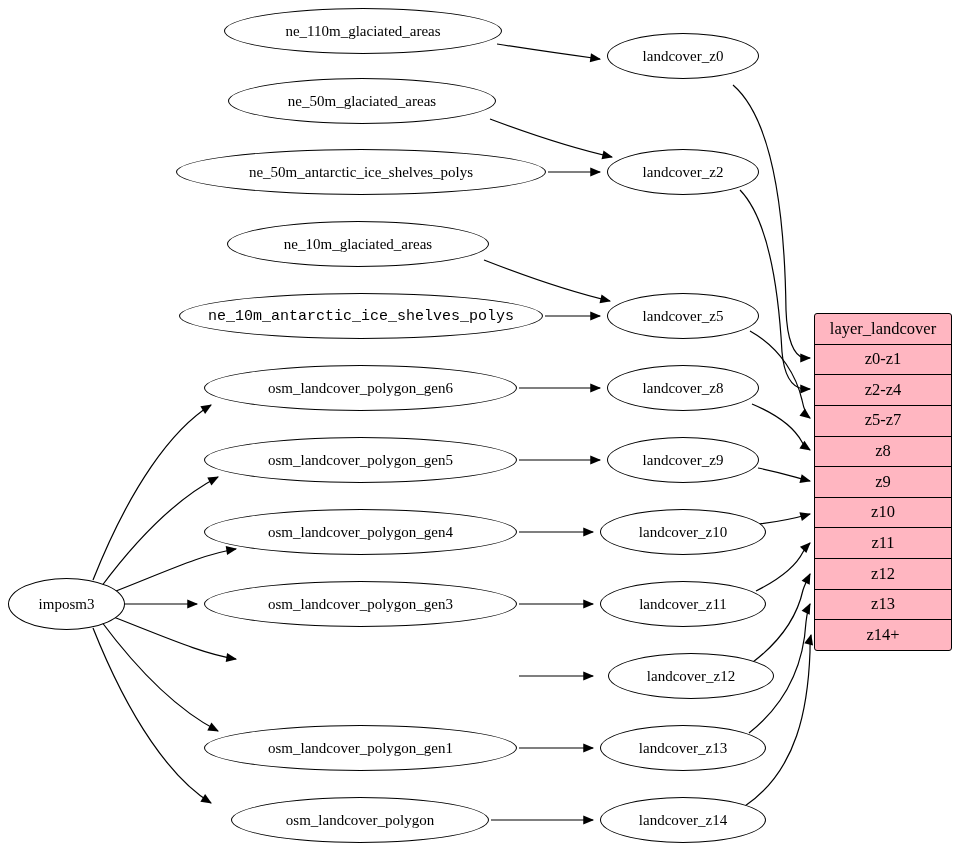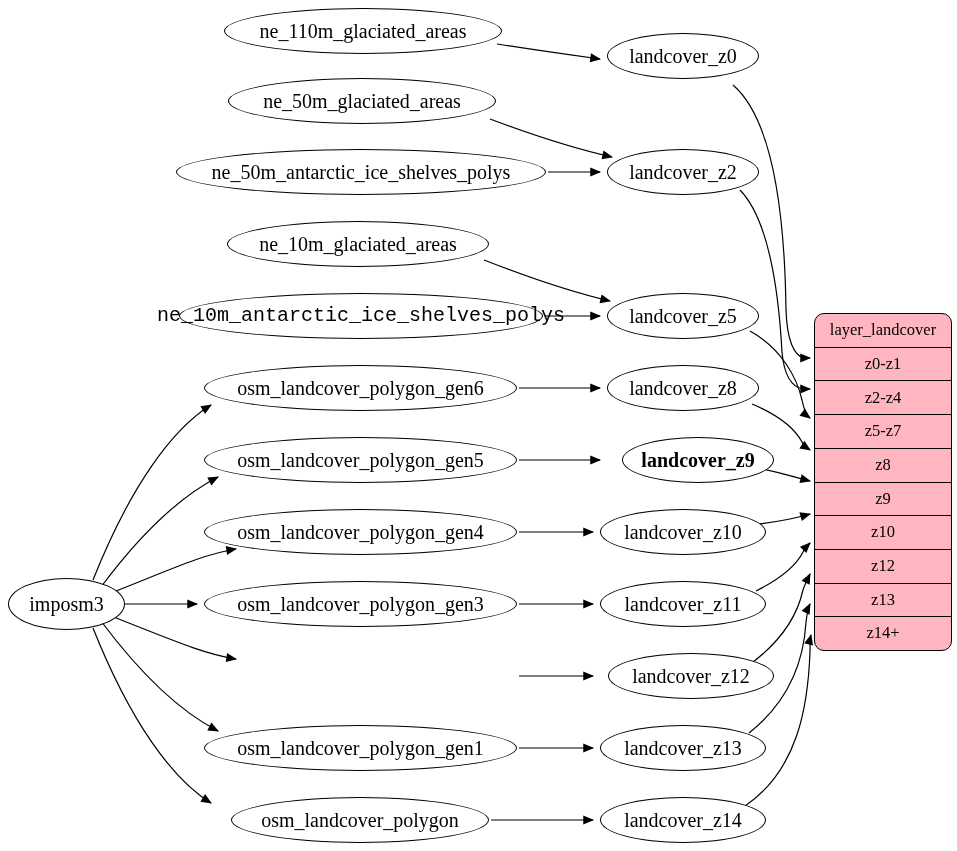--- a/index.html
+++ b/index.html
@@ -11,29 +11,29 @@
     overflow:hidden;
   }
   #edges { position:absolute; left:0; top:0; width:957px; height:851px; }
   #edges path.edge { fill:none; stroke:var(--edge,#000); stroke-width:1.2; }
   .ellipse {
     position:absolute;
     border:1.3px solid var(--edge,#000);
     border-radius:50%;
     background:var(--node-fill,#fff);
     display:flex; align-items:center; justify-content:center;
-    font-size:20px; color:#000; white-space:nowrap; line-height:1;
+    font-size:15px; color:#000; white-space:nowrap; line-height:1;
     box-sizing:border-box;
   }
   .record {
     position:absolute;
     left:814px; top:313px; width:138px; height:338px;
     background:var(--table-fill,#ffb6c1);
     border:1.3px solid var(--edge,#000);
-    border-radius:10px;
+    border-radius:3px;
     display:flex; flex-direction:column;
     overflow:hidden;
     box-sizing:border-box;
     font-size:16.5px; color:#000;
   }
   .record .cell {
     flex:1;
     display:flex; align-items:center; justify-content:center;
     border-top:1px solid var(--edge,#000);
     white-space:nowrap; line-height:1;
@@ -128,21 +128,21 @@
     </div>
   <div class="ellipse" style="left:607px;top:149px;width:152px;height:46px;">
       <span>landcover_z2</span>
     </div>
   <div class="ellipse" style="left:607px;top:293px;width:152px;height:46px;">
       <span>landcover_z5</span>
     </div>
   <div class="ellipse" style="left:607px;top:365px;width:152px;height:46px;">
       <span>landcover_z8</span>
     </div>
-  <div class="ellipse" style="left:622px;top:437px;width:152px;height:46px;font-weight:bold;">
+  <div class="ellipse" style="left:607px;top:437px;width:152px;height:46px;">
       <span>landcover_z9</span>
     </div>
   <div class="ellipse" style="left:600px;top:509px;width:166px;height:46px;">
       <span>landcover_z10</span>
     </div>
   <div class="ellipse" style="left:600px;top:581px;width:166px;height:46px;">
       <span>landcover_z11</span>
     </div>
   <div class="ellipse" style="left:608px;top:653px;width:166px;height:46px;">
       <span>landcover_z12</span>
@@ -155,18 +155,19 @@
     </div>
 
   <div class="record">
     <div class="cell">layer_landcover</div>
     <div class="cell">z0-z1</div>
     <div class="cell">z2-z4</div>
     <div class="cell">z5-z7</div>
     <div class="cell">z8</div>
     <div class="cell">z9</div>
     <div class="cell">z10</div>
+    <div class="cell">z11</div>
     <div class="cell">z12</div>
     <div class="cell">z13</div>
     <div class="cell">z14+</div>
   </div>
 
 </div>
 
 </body></html>

